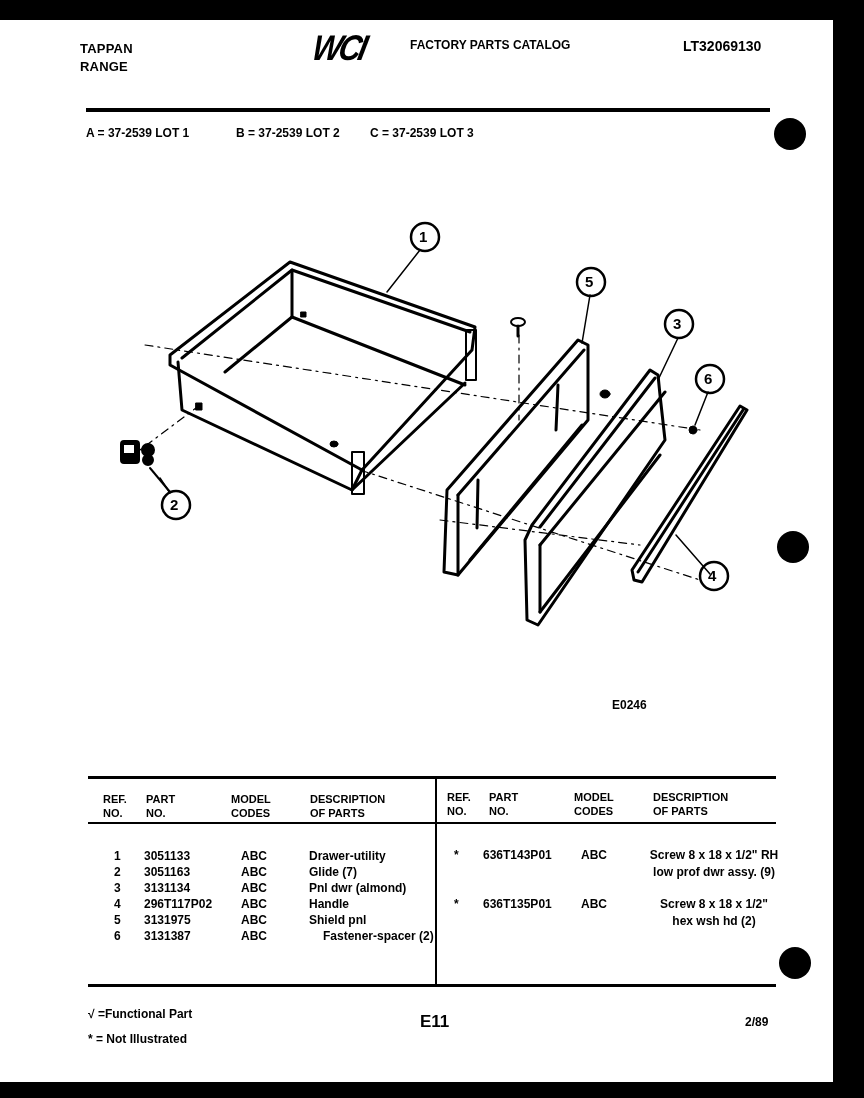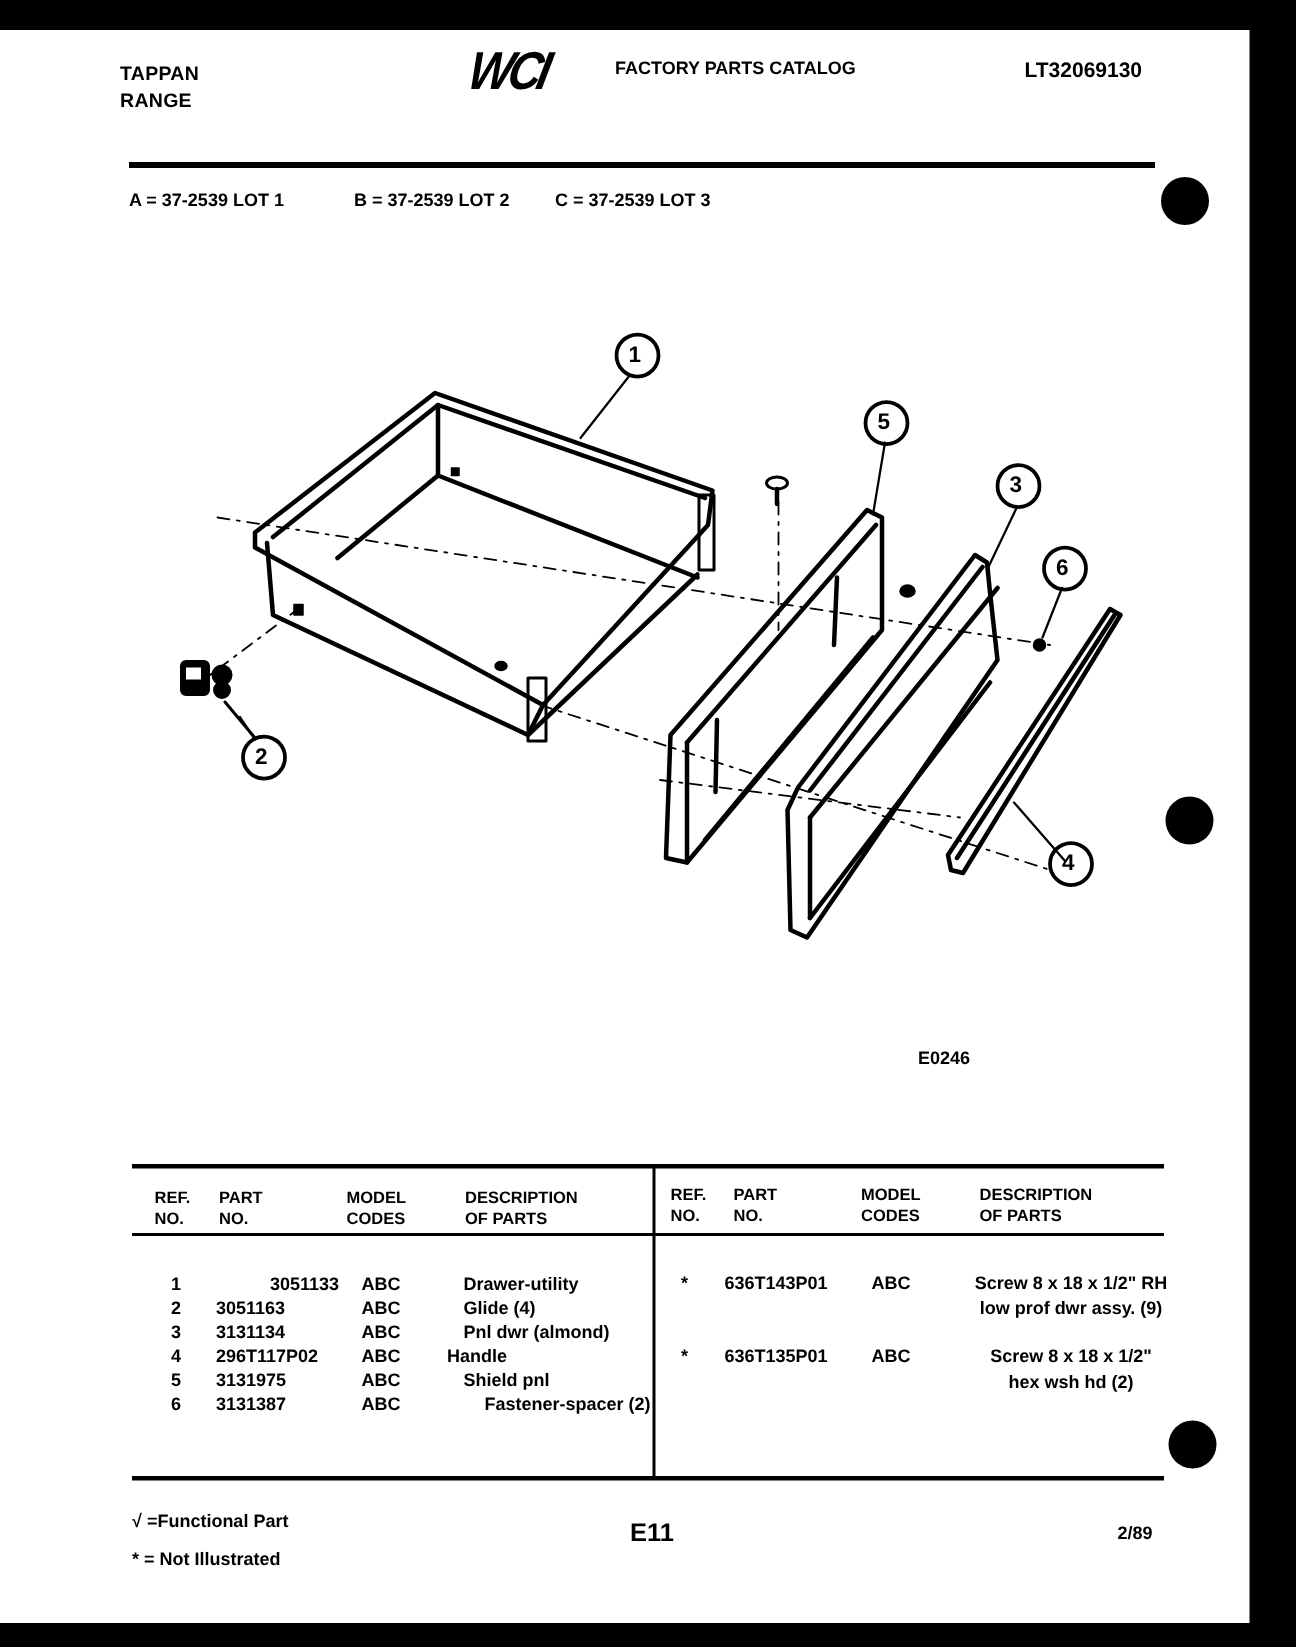--- a/index.html
+++ b/index.html
@@ -187,38 +187,38 @@
 </div>
 
 <div class="abs" style="left:114px; top:848px;">
   <div class="abs td" style="left:0; top:0;">1</div>
   <div class="abs td" style="left:0; top:16px;">2</div>
   <div class="abs td" style="left:0; top:32px;">3</div>
   <div class="abs td" style="left:0; top:48px;">4</div>
   <div class="abs td" style="left:0; top:64px;">5</div>
   <div class="abs td" style="left:0; top:80px;">6</div>
 
-  <div class="abs td" style="left:30px; top:0;margin-left:36px;">3051133</div>
+  <div class="abs td" style="left:30px; top:0;">3051133</div>
   <div class="abs td" style="left:30px; top:16px;">3051163</div>
   <div class="abs td" style="left:30px; top:32px;">3131134</div>
   <div class="abs td" style="left:30px; top:48px;">296T117P02</div>
   <div class="abs td" style="left:30px; top:64px;">3131975</div>
   <div class="abs td" style="left:30px; top:80px;text-align:right;">3131387</div>
 
   <div class="abs td" style="left:127px; top:0;">ABC</div>
   <div class="abs td" style="left:127px; top:16px;">ABC</div>
   <div class="abs td" style="left:127px; top:32px;">ABC</div>
   <div class="abs td" style="left:127px; top:48px;">ABC</div>
   <div class="abs td" style="left:127px; top:64px;">ABC</div>
   <div class="abs td" style="left:127px; top:80px;">ABC</div>
 
   <div class="abs td" style="left:195px; top:0; white-space:nowrap;">Drawer-utility</div>
-  <div class="abs td" style="left:195px; top:16px; white-space:nowrap;">Glide (4)</div>
+  <div class="abs td" style="left:195px; top:16px; white-space:nowrap;">Glide (7)</div>
   <div class="abs td" style="left:195px; top:32px; white-space:nowrap;">Pnl dwr (almond)</div>
-  <div class="abs td" style="left:184px; top:48px; white-space:nowrap;">Handle</div>
+  <div class="abs td" style="left:195px; top:48px; white-space:nowrap;">Handle</div>
   <div class="abs td" style="left:195px; top:64px; white-space:nowrap;text-align:center;">Shield pnl</div>
   <div class="abs td" style="left:195px; top:80px; white-space:nowrap;margin-left:14px;">Fastener-spacer (2)</div>
 </div>
 
 <div class="abs td" style="left:454px; top:847px;">*</div>
 <div class="abs td" style="left:483px; top:847px;">636T143P01</div>
 <div class="abs td" style="left:581px; top:847px;">ABC</div>
 <div class="abs td-desc" style="left:649px; top:847px;">Screw 8 x 18 x 1/2" RH low prof dwr assy. (9)</div>
 
 <div class="abs td" style="left:454px; top:896px;">*</div>

